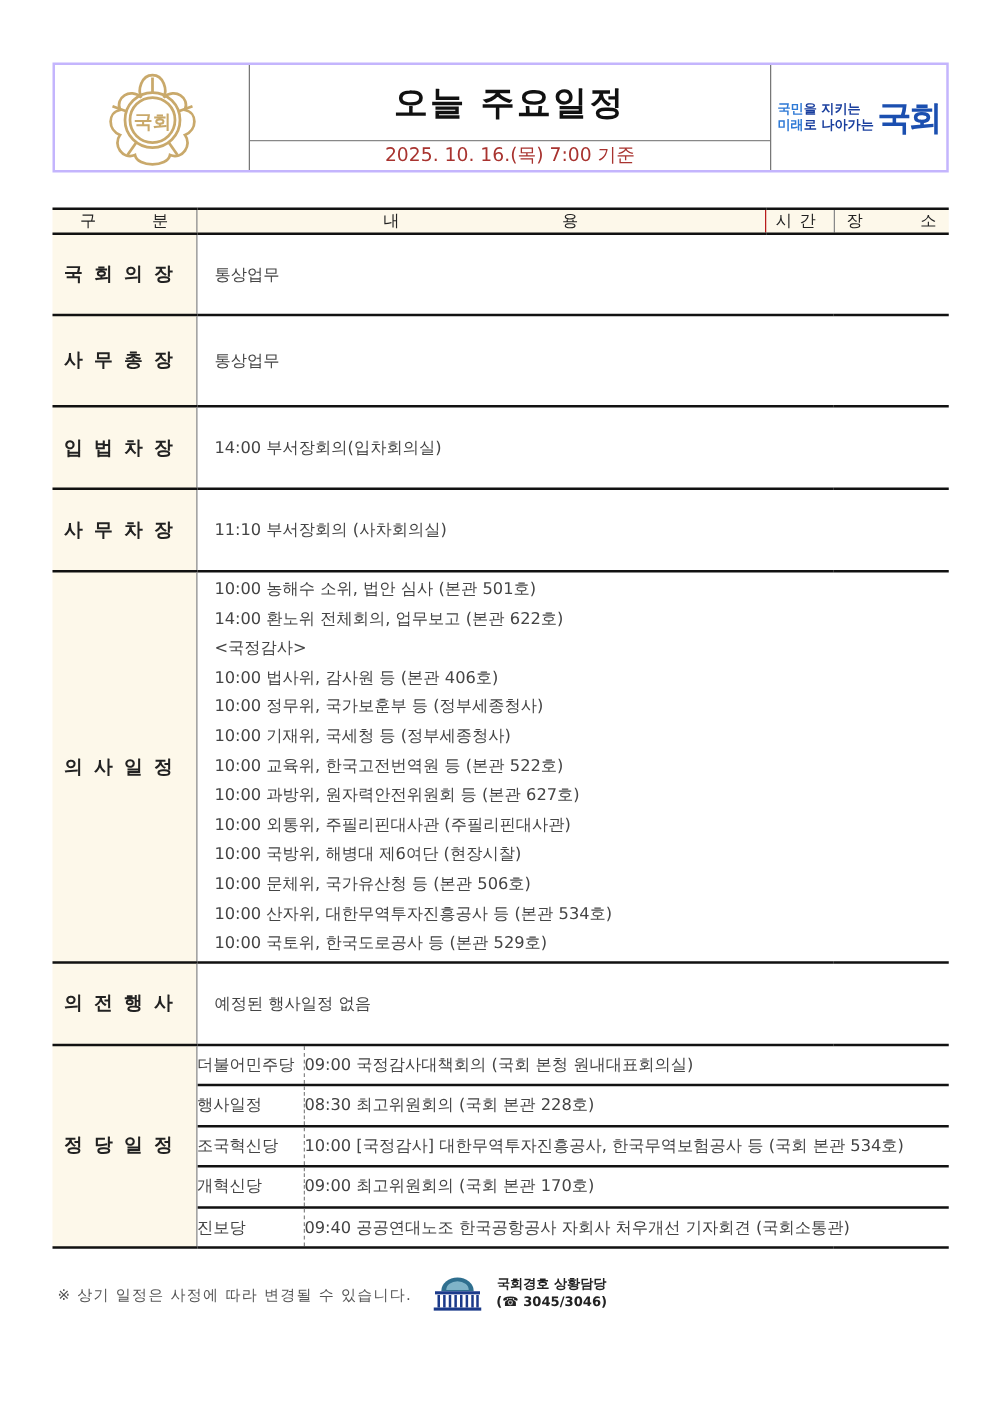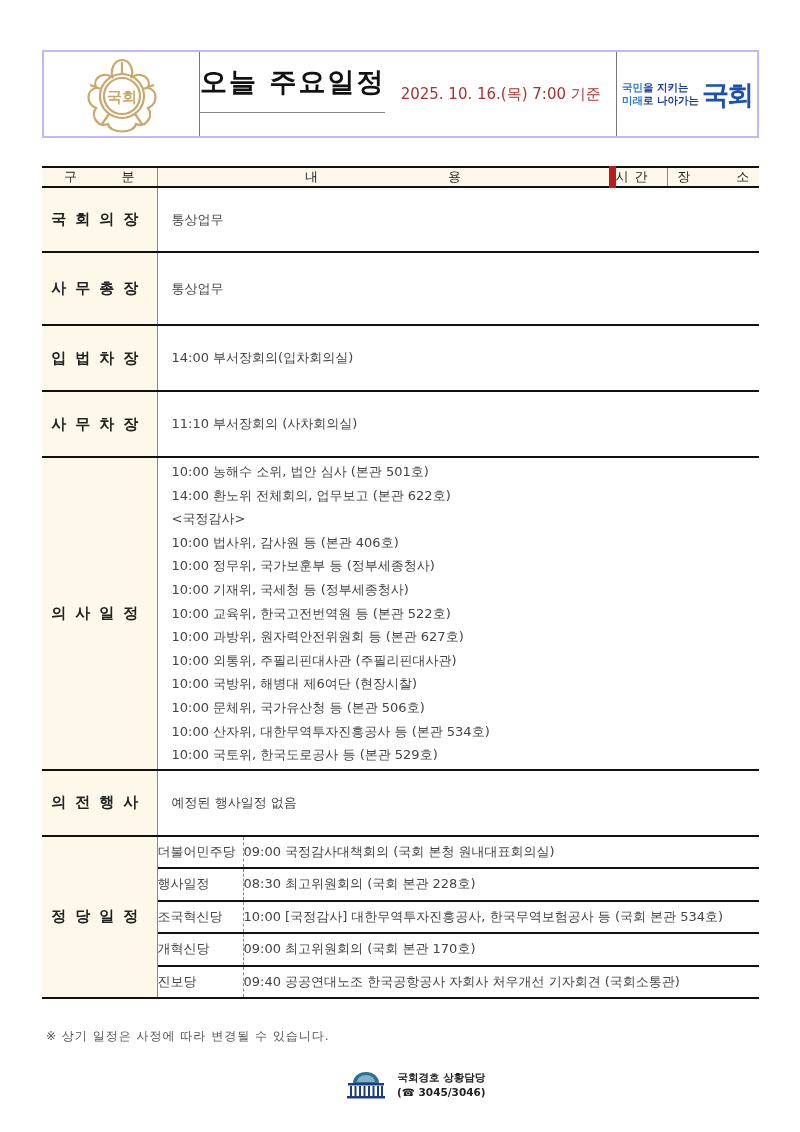--- a/index.html
+++ b/index.html
@@ -1,54 +1,54 @@
 <!DOCTYPE html>
 <html><head>
 <meta charset="utf-8">
 <style>
   html, body { margin: 0; padding: 0; background: #ffffff; }
   body { width: 800px; height: 1132px; position: relative; font-family: "DejaVu Sans", sans-serif; color: #222; overflow: hidden; }
 
   
   .header { position: absolute; left: 42px; top: 50px; width: 717px; height: 88px; border: 2px solid #c4b5fd; box-sizing: border-box; display: flex; }
   .hdr-logo-left { width: 155px; border-right: 1px solid #777; display: flex; align-items: center; justify-content: center; }
-  .hdr-center { flex: 1; display: flex; flex-direction: row; }
+  .hdr-center { flex: 1; display: flex; flex-direction: column; }
   .hdr-title { height: 60px; display: flex; align-items: center; justify-content: center; font-size: 27px; font-weight: bold; letter-spacing: 2px; color: #111; border-bottom: 1px solid #888; }
   .hdr-date { flex: 1; display: flex; align-items: center; justify-content: center; font-size: 15px; color: #a8332f; }
   .hdr-logo-right { width: 140px; border-left: 1px solid #777; display: flex; align-items: center; justify-content: center; gap: 3px; }
   .slogan { display: flex; flex-direction: column; font-size: 10.5px; font-weight: bold; line-height: 13px; color: #1e3a8a; }
   .slogan .l1 { color: #1a3f9e; }
   .slogan .l2 { color: #1a3f9e; }
   .slogan .acc { color: #2f7ad6; margin-top: 16px; }
   .brand-word { font-size: 27px; font-weight: bold; color: #1b4fb0; letter-spacing: -2px; line-height: 1; }
 
   
   .sched { position: absolute; left: 42px; top: 166px; width: 717px; border-collapse: collapse; table-layout: fixed; }
   .sched td { padding: 0; vertical-align: middle; }
   .sched tr.head td { height: 18px; background: #fdf8ea; border-top: 2px solid #111; border-bottom: 2px solid #111; font-size: 13px; color: #222; }
   .sched tr.row td { border-bottom: 2px solid #111; }
   .label-cell { width: 115px; background: #fdf8ea; border-right: 1px solid #888; text-align: center; font-size: 15px; font-weight: bold; letter-spacing: 9px; color: #222; font-family: Liberation Serif, serif; }
   .content-cell { padding-left: 14px !important; font-size: 13px; color: #444; }
   .h-gubun { display: flex; justify-content: space-between; padding: 0 22px; }
   .h-naeyong { display: flex; justify-content: center; gap: 130px; }
-  .h-time { border-left: 7px solid #b91c1c; letter-spacing: 6px; }
+  .h-time { border-left: 1px solid #b91c1c; text-align: center; letter-spacing: 6px; }
   .h-place { border-left: 1px solid #888; display: flex; justify-content: center; gap: 46px; }
 
   .lines { display: flex; flex-direction: column; padding: 2px 0; }
   .lines span { line-height: 23.6px; font-size: 13px; color: #444; white-space: nowrap; }
 
   .party-table { width: 100%; border-collapse: collapse; }
   .party-table td { height: 30.5px; border-bottom: 1px solid #888; font-size: 13px; color: #444; }
   .party-table tr:last-child td { border-bottom: none; }
   .party-name { width: 85px; padding-left: 14px; border-right: 1px dashed #888; }
   .party-event { padding-left: 14px; white-space: nowrap; }
 
   .note { position: absolute; left: 46px; top: 1028px; font-size: 12px; color: #555; letter-spacing: 1px; }
 
-  .footer { position: absolute; left: 345px; top: 1070px; display: flex; align-items: center; gap: 10px; }
+  .footer { position: absolute; left: 345px; top: 1020px; display: flex; align-items: center; gap: 10px; }
   .footer-text { display: flex; flex-direction: column; align-items: center; font-size: 10.5px; font-weight: bold; color: #222; line-height: 15px; }
 </style>
 </head>
 <body>
 
 <div class="header">
   <div class="hdr-logo-left">
     <svg width="80" height="80" viewBox="0 0 80 80">
       <g fill="none" stroke="#c9a96b" stroke-width="2.2">
         <g transform="translate(40,42)">

